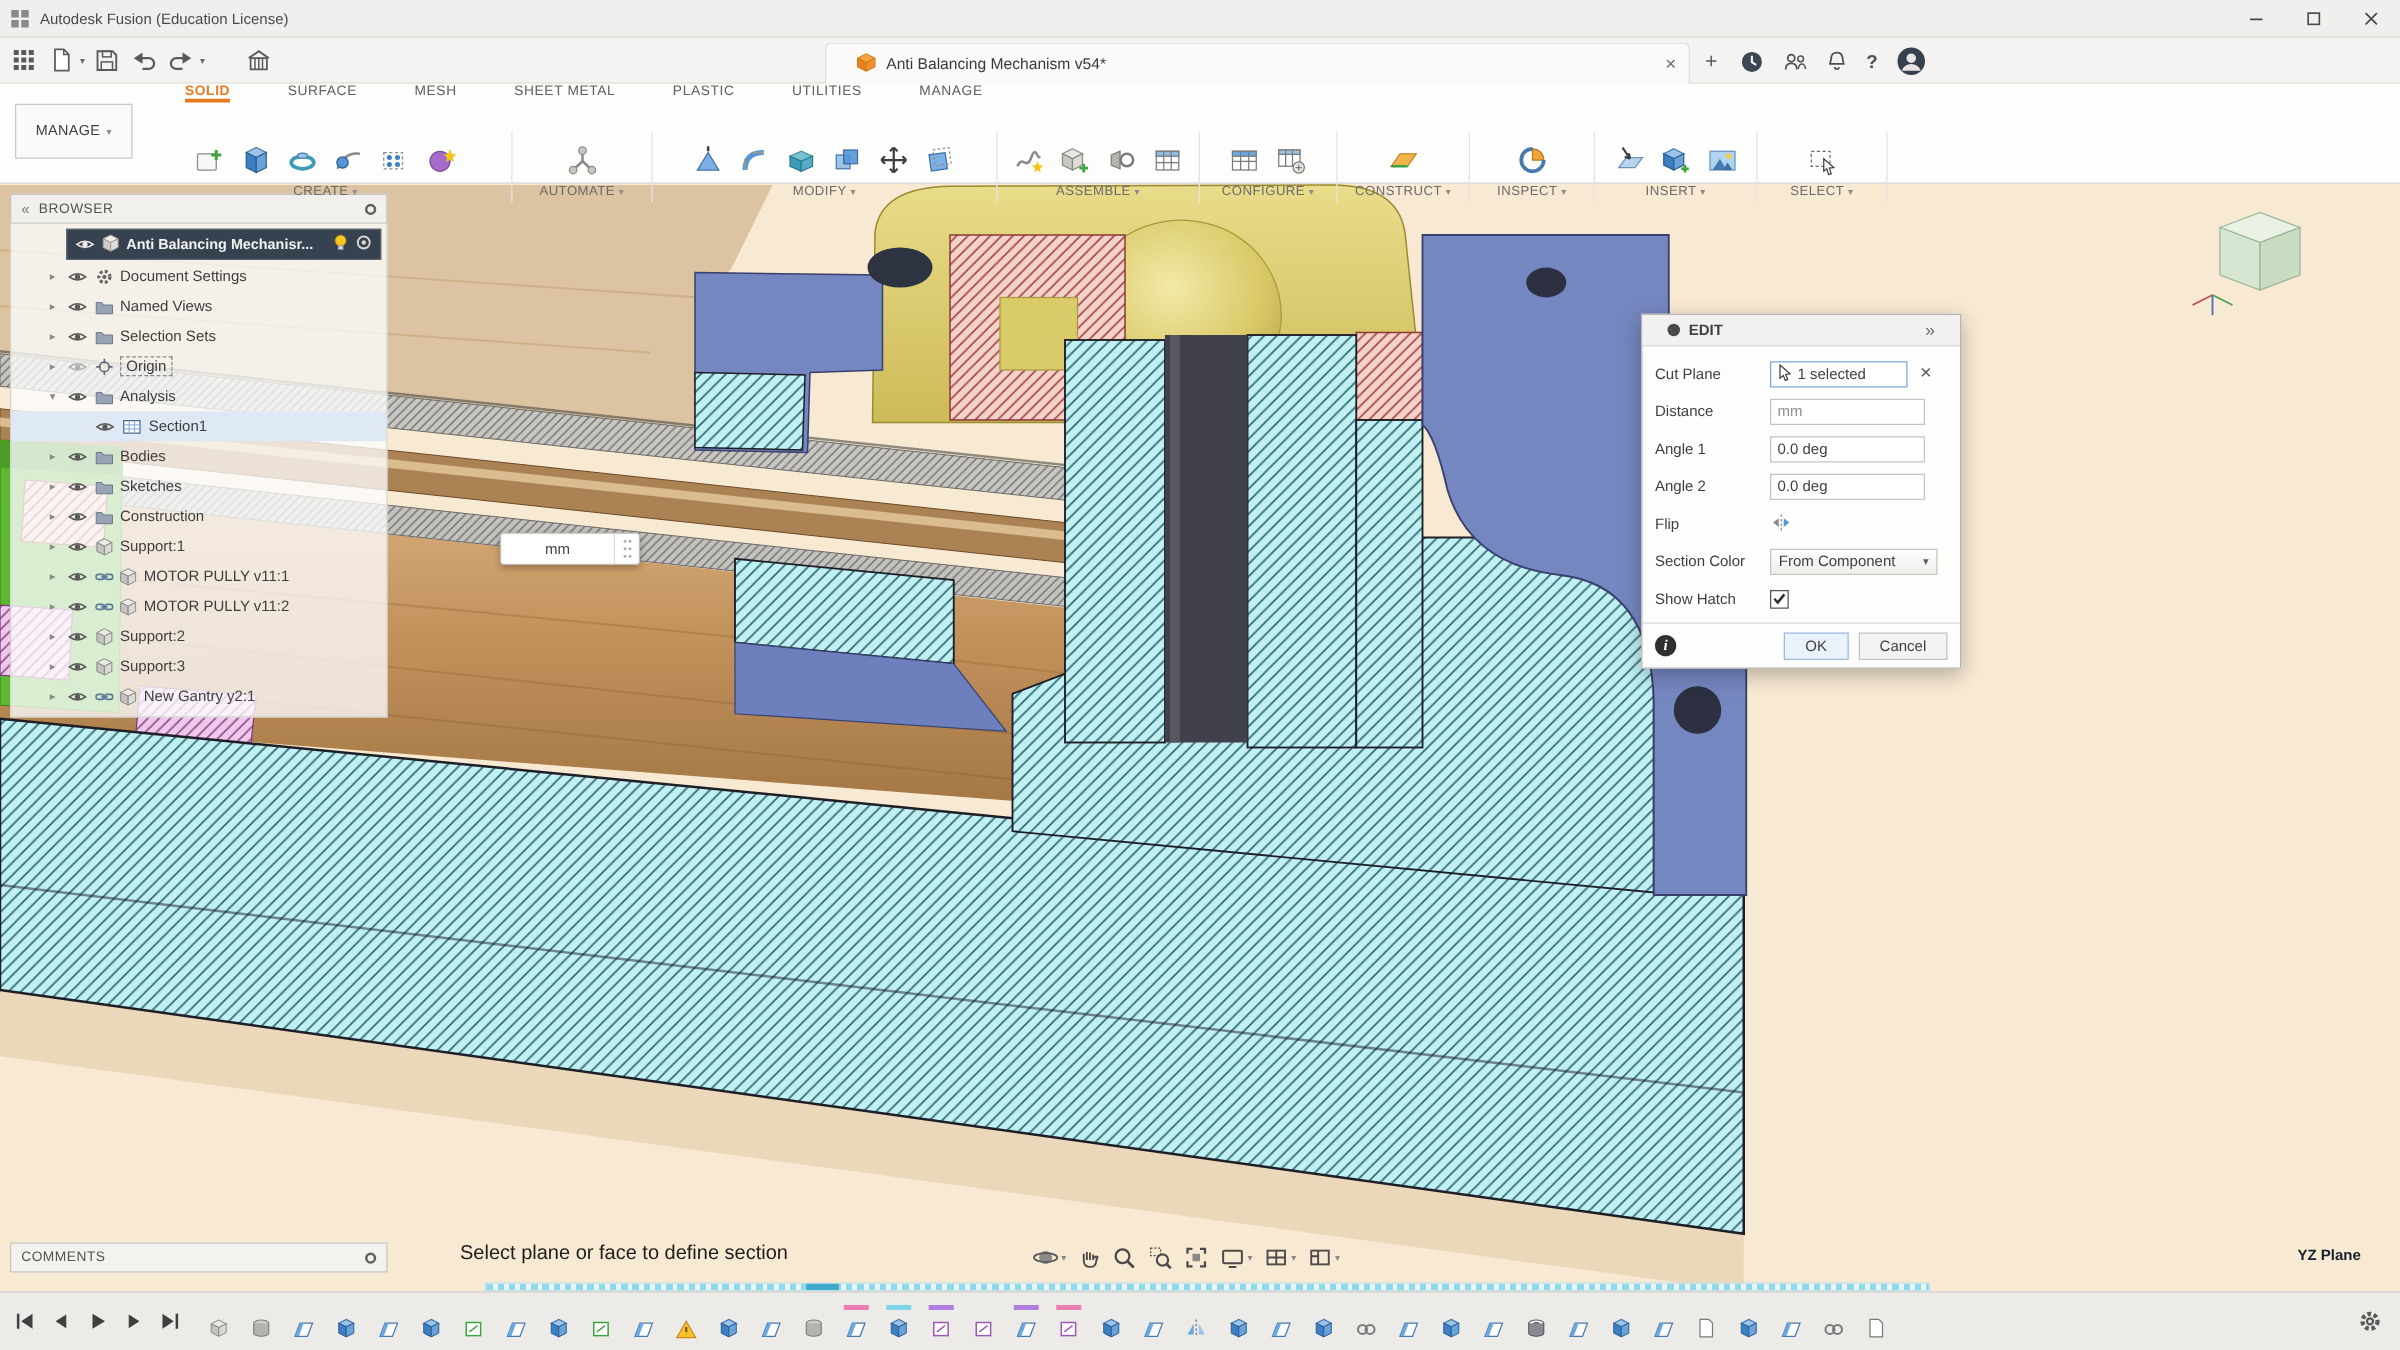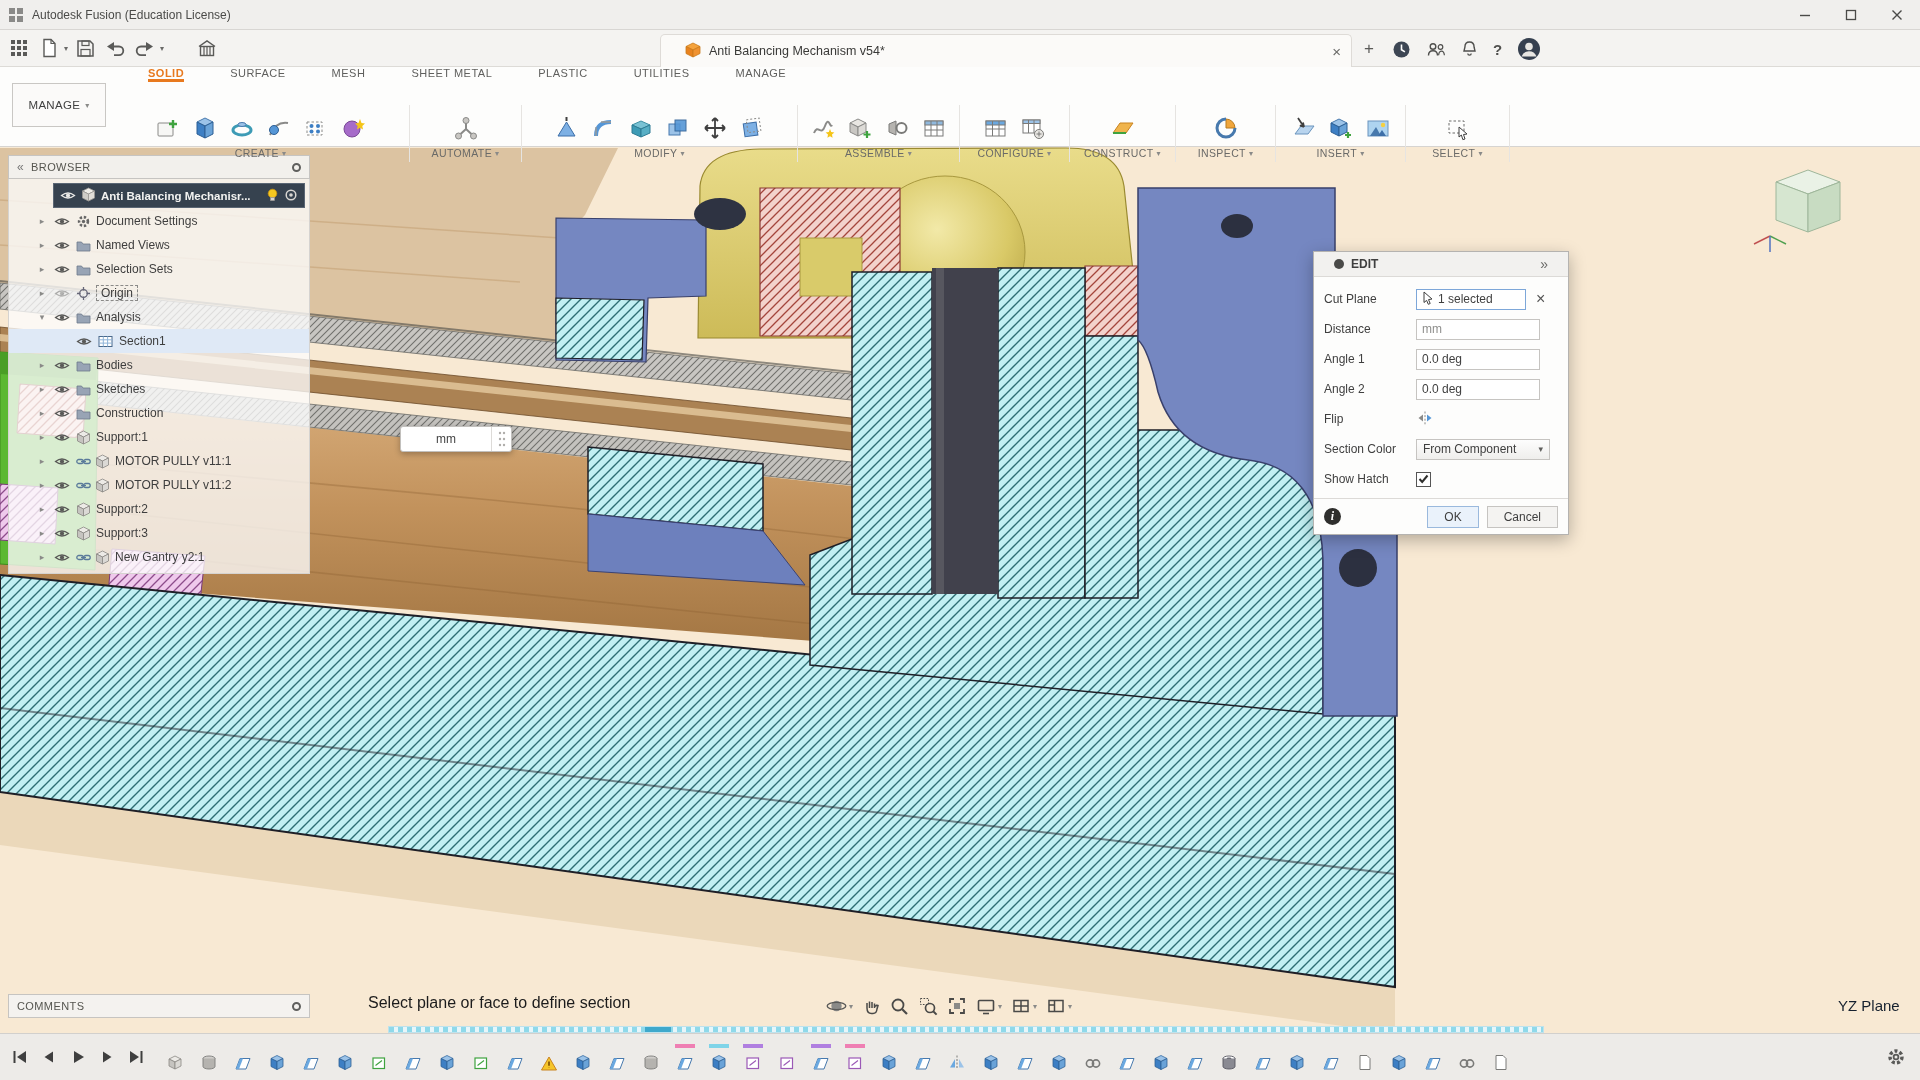--- a/index.html
+++ b/index.html
@@ -36,21 +36,21 @@
   .rgroups{position:absolute;left:112px;top:38px;height:57px;display:flex}
   .rgroup{border-right:1px solid #e6e4e1;display:flex;flex-direction:column;align-items:center;justify-content:space-between;padding:4px 0 3px}
   .ricrow{display:flex;gap:7px;align-items:center;flex:1}
   .ribicon{width:30px;height:30px;display:flex;align-items:center;justify-content:center;border-radius:2px}
   .rlabel{font-size:10.5px;color:#6a6a68;letter-spacing:.4px;display:flex;align-items:center;gap:3px}
   .car8{font-size:8px;color:#8a8a88}
 
   
   #scene{position:absolute;left:0;top:147px;z-index:1}
   .status{position:absolute;left:368px;top:994px;font-size:16px;color:#1c1c1c;z-index:5}
-  .yz{position:absolute;left:1838px;top:997px;font-weight:normal;font-size:15px;color:#15202e;z-index:5}
+  .yz{position:absolute;left:1838px;top:997px;font-weight:bold;font-size:12px;color:#15202e;z-index:5}
   .minput{position:absolute;left:400px;top:426px;width:112px;height:26px;background:#fff;border:1px solid #c2c0bd;border-radius:3px;box-shadow:0 2px 6px rgba(0,0,0,.28);display:flex;z-index:4}
   .minput .val{flex:1;display:flex;align-items:center;justify-content:center;color:#444;font-size:12px}
   .minput .grip{width:20px;border-left:1px solid #dddbd8;display:flex;align-items:center;justify-content:center}
 
   
   .browser{position:absolute;left:8px;top:155px;width:302px;z-index:5}
   .panel-h{height:24px;background:rgba(243,242,240,.94);border:1px solid #c6c4c1;display:flex;align-items:center;padding:0 8px;color:#55554f;font-size:11px;letter-spacing:.4px}
   .panel-h .chev{color:#777;margin-right:7px;font-size:12px}
   .pdot{margin-left:auto;width:9px;height:9px;border-radius:50%;border:2.5px solid #5f5f5d}
   .brows{background:rgba(253,253,252,.78);border:1px solid #d5d3d0;border-top:none;padding:3px 0 4px}

